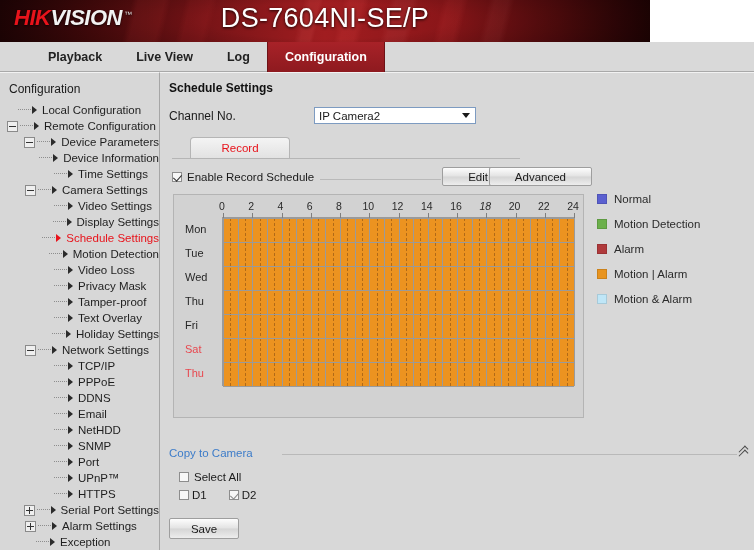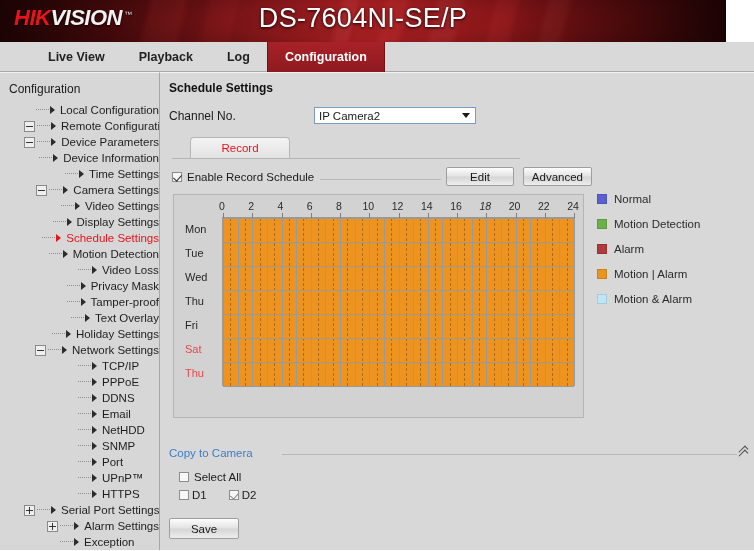--- a/index.html
+++ b/index.html
@@ -13,21 +13,21 @@
     overflow: hidden;
     font-family: "Liberation Sans", sans-serif;
     font-size: 12px;
     color: #1a1a1a;
     position: relative;
   }
 
   
   .header {
     position: relative;
-    width: 726px;
+    width: 650px;
     height: 42px;
     background: linear-gradient(90deg, #2b0506 0%, #4e0a0c 14%, #7d1518 34%, #a11d20 50%, #8b1619 68%, #5a0c0e 86%, #2a0405 100%);
     overflow: hidden;
   }
   .header .streaks {
     position: absolute;
     inset: 0;
     opacity: .55;
     background:
       linear-gradient(104deg, rgba(255,255,255,0) 46%, rgba(255,120,120,.20) 47%, rgba(255,120,120,.20) 48.4%, rgba(255,255,255,0) 49%),
@@ -145,21 +145,20 @@
   .tnode {
     position: relative;
     height: 16px;
     line-height: 16px;
     white-space: nowrap;
     font-size: 11.5px;
     color: #1e1e1e;
     display: flex;
     align-items: center;
     cursor: default;
-    padding-left: 24px;
   }
   .tnode .lead { display: inline-block; height: 16px; }
   .tnode .tgl {
     width: 9px; height: 9px;
     border: 1px solid #8a8a8a;
     background: #efefef;
     display: inline-block;
     position: relative;
     margin-right: 2px;
     flex: 0 0 auto;
@@ -316,21 +315,21 @@
     position: absolute;
     left: 148px;
     right: 151px;
     top: 13px;
     height: 1px;
     background: #b9b9b9;
   }
   .btn {
     height: 19px;
     min-width: 68px;
-    padding: 0 8px;
+    padding: 0 25px;
     font-size: 11.5px;
     color: #1a1a1a;
     background: linear-gradient(180deg, #fdfdfd 0%, #e3e3e3 48%, #d5d5d5 52%, #ededed 100%);
     border: 1px solid #9e9e9e;
     border-radius: 2px;
     cursor: pointer;
     box-sizing: border-box;
     display: inline-flex;
     align-items: center;
     justify-content: center;
@@ -531,22 +530,22 @@
   <div class="streaks"></div>
   <div class="vignette"></div>
   <div class="logo">
     <span class="hik">HIK</span><span class="vision">VISION</span><span class="tm">™</span>
   </div>
   <div class="model-title">DS-7604NI-SE/P</div>
 </div>
 
 <div class="tabbar">
   <div class="tabs">
+    <div class="tab">Playback</div>
     <div class="tab">Live View</div>
-    <div class="tab">Playback</div>
     <div class="tab">Log</div>
     <div class="tab active">Configuration</div>
   </div>
 </div>
 
 <div class="content">
 
   <div class="sidebar">
     <div class="sidebar-title">Configuration</div>
     <div class="tree" id="tree">

